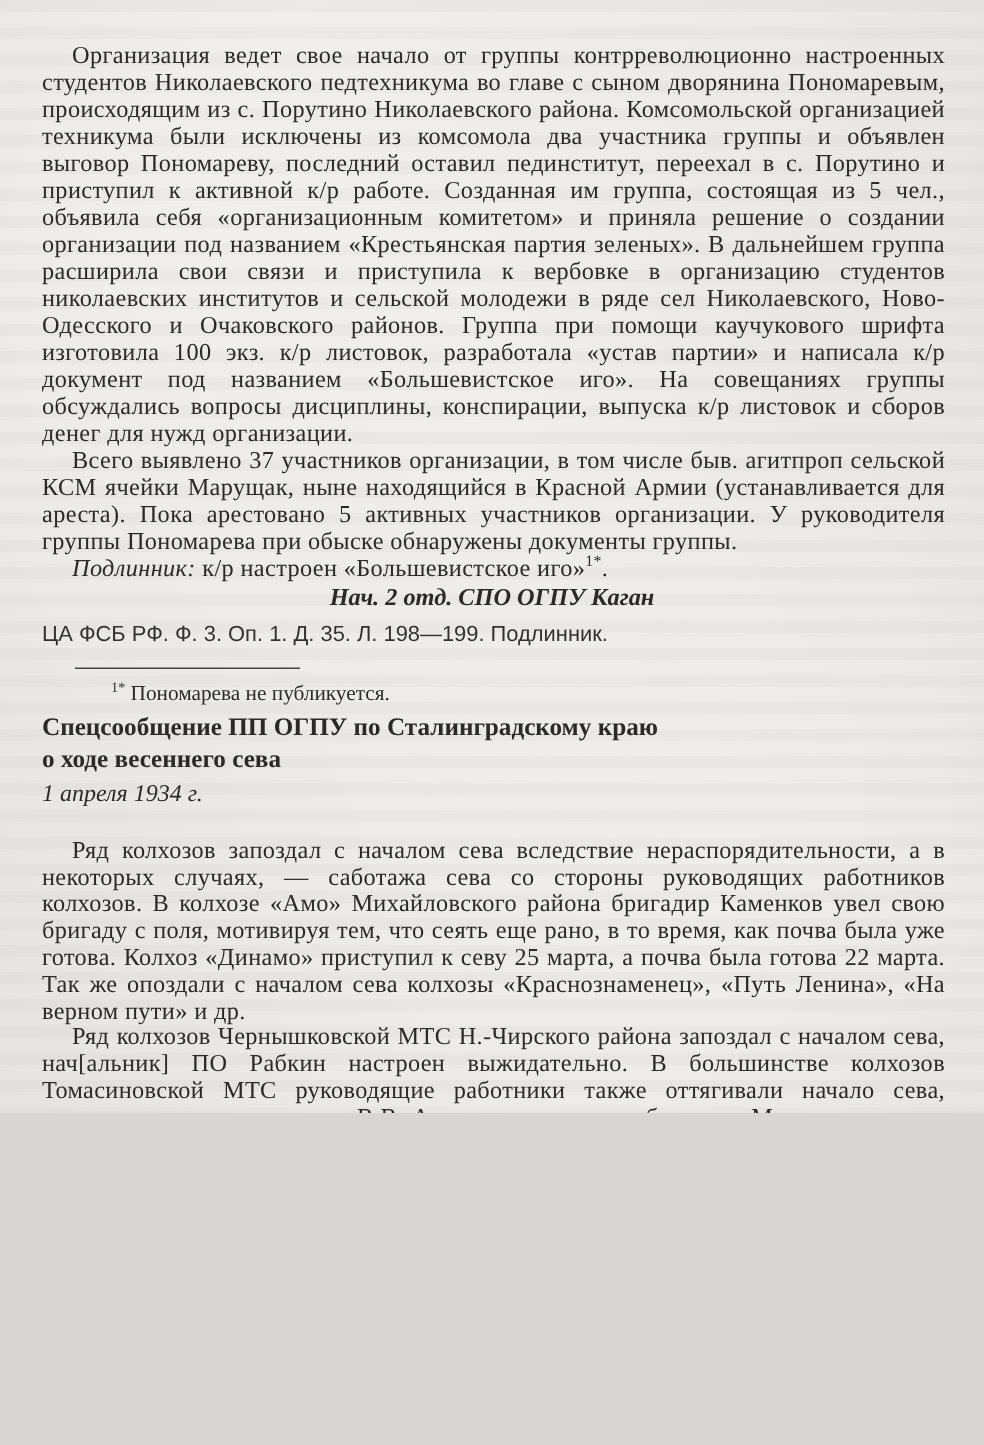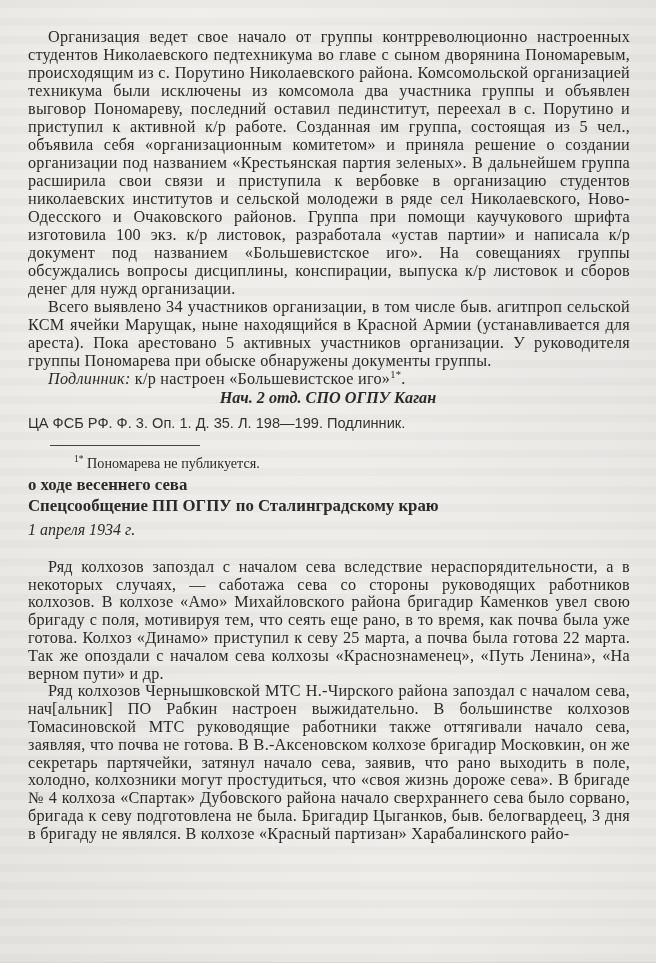--- a/index.html
+++ b/index.html
@@ -1,19 +1,19 @@
 <!DOCTYPE html>
 <html lang="ru"><head>
 <meta charset="utf-8">
 <style>
   html, body { margin: 0; padding: 0; background: #d8d6d2; }
   .page {
     position: relative;
     width: 656px;
-    height: 962px;
+    height: 742px;
     margin: 0 auto;
     background:
       radial-gradient(ellipse at 50% 40%, #f4f3f0 0%, #efeeeb 60%, #e7e6e2 100%);
     color: #2b2a28;
     font-family: "Liberation Serif", "DejaVu Serif", serif;
     overflow: hidden;
   }
   
   .bleed {
     position: absolute; inset: 0;
@@ -117,42 +117,42 @@
 <body>
 
 <div class="page">
   <div class="bleed"></div>
   <div class="bleed2"></div>
 
   <div class="text-block">
 
     <section class="doc1">
       <p class="body-par">Организация ведет свое начало от группы контрреволюционно настроенных студентов Николаевского педтехникума во главе с сыном дворянина Пономаревым, происходящим из с. Порутино Николаевского района. Комсомольской организацией техникума были исключены из комсомола два участника группы и объявлен выговор Пономареву, последний оставил пединститут, переехал в с. Порутино и приступил к активной к/р работе. Созданная им группа, состоящая из 5 чел., объявила себя «организационным комитетом» и приняла решение о создании организации под названием «Крестьянская партия зеленых». В дальнейшем группа расширила свои связи и приступила к вербовке в организацию студентов николаевских институтов и сельской молодежи в ряде сел Николаевского, Ново-Одесского и Очаковского районов. Группа при помощи каучукового шрифта изготовила 100 экз. к/р листовок, разработала «устав партии» и написала к/р документ под названием «Большевистское иго». На совещаниях группы обсуждались вопросы дисциплины, конспирации, выпуска к/р листовок и сборов денег для нужд организации.</p>
-      <p class="body-par">Всего выявлено 34 участников организации, в том числе быв. агитпроп сельской КСМ ячейки Марущак, ныне находящийся в Красной Армии (устанавливается для ареста). Пока арестовано 5 активных участников организации. У руководителя группы Пономарева при обыске обнаружены документы группы.</p>
+      <p class="body-par">Всего выявлено 37 участников организации, в том числе быв. агитпроп сельской КСМ ячейки Марущак, ныне находящийся в Красной Армии (устанавливается для ареста). Пока арестовано 5 активных участников организации. У руководителя группы Пономарева при обыске обнаружены документы группы.</p>
 
       <p class="body-par attachment">
         <span class="ital">Подлинник:</span><span> к/р настроен «Большевистское иго»</span><sup class="fnref">1*</sup><span>.</span>
       </p>
 
       <p class="signature">Нач. 2 отд. СПО ОГПУ Каган</p>
 
       <p class="source-line">ЦА ФСБ РФ. Ф. 3. Оп. 1. Д. 35. Л. 198—199. Подлинник.</p>
 
       <div class="footnote-rule"></div>
 
       <p class="footnote">
         <sup>1*</sup><span> Пономарева не публикуется.</span>
       </p>
     </section>
 
     <section class="doc2">
 
       <h2 class="doc-title" style="margin:2px 0 0;">
+        <span>Спецсообщение ПП ОГПУ по Сталинградскому краю</span>
         <span>о ходе весеннего сева</span>
-        <span>Спецсообщение ПП ОГПУ по Сталинградскому краю</span>
       </h2>
 
       <p class="doc-date">1 апреля 1934 г.</p>
 
       <p class="body-par first-par">Ряд колхозов запоздал с началом сева вследствие нераспорядительности, а в некоторых случаях, — саботажа сева со стороны руководящих работников колхозов. В колхозе «Амо» Михайловского района бригадир Каменков увел свою бригаду с поля, мотивируя тем, что сеять еще рано, в то время, как почва была уже готова. Колхоз «Динамо» приступил к севу 25 марта, а почва была готова 22 марта. Так же опоздали с началом сева колхозы «Краснознаменец», «Путь Ленина», «На верном пути» и др.</p>
       <p class="body-par">Ряд колхозов Чернышковской МТС Н.-Чирского района запоздал с началом сева, нач[альник] ПО Рабкин настроен выжидательно. В большинстве колхозов Томасиновской МТС руководящие работники также оттягивали начало сева, заявляя, что почва не готова. В В.-Аксеновском колхозе бригадир Московкин, он же секретарь партячейки, затянул начало сева, заявив, что рано выходить в поле, холодно, колхозники могут простудиться, что «своя жизнь дороже сева». В бригаде № 4 колхоза «Спартак» Дубовского района начало сверхраннего сева было сорвано, бригада к севу подготовлена не была. Бригадир Цыганков, быв. белогвардеец, 3 дня в бригаду не являлся. В колхозе «Красный партизан» Харабалинского райо-</p>
     </section>
   </div>
 
 </div>

